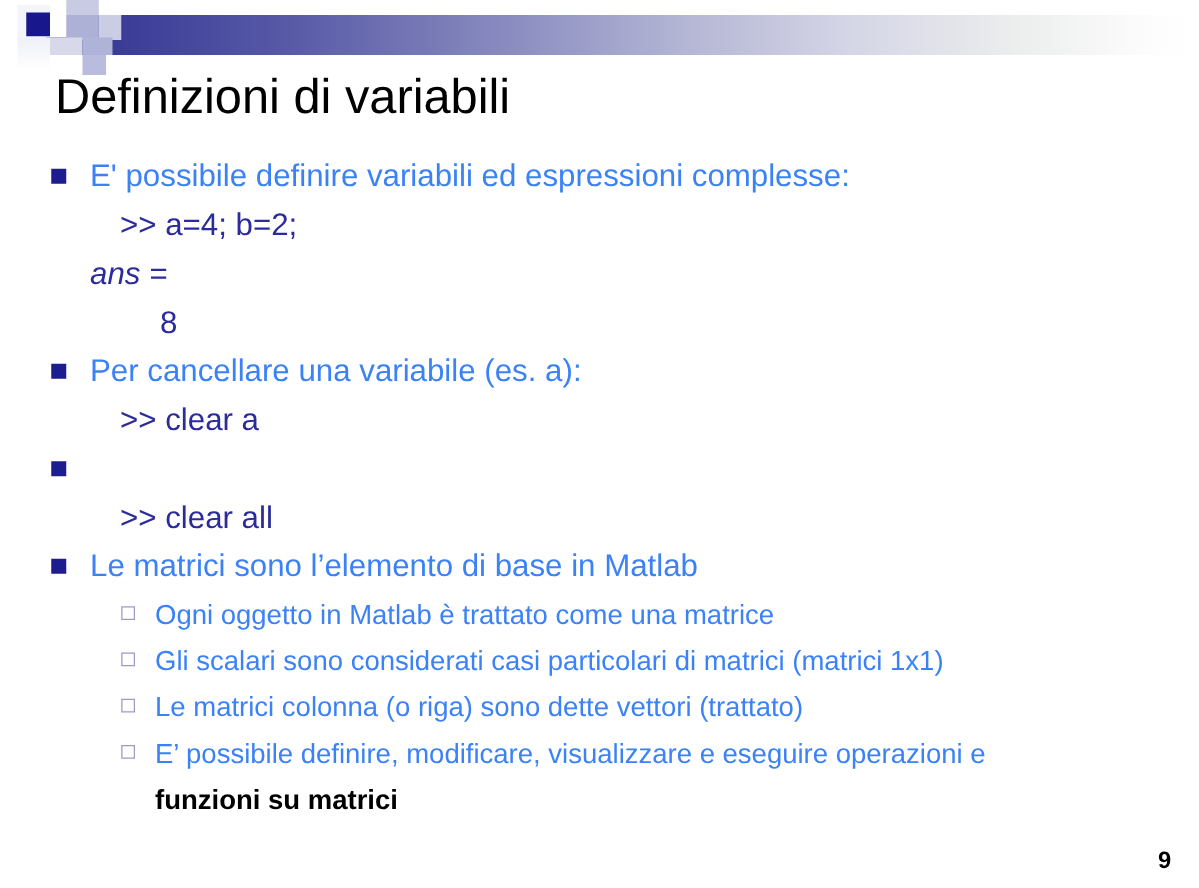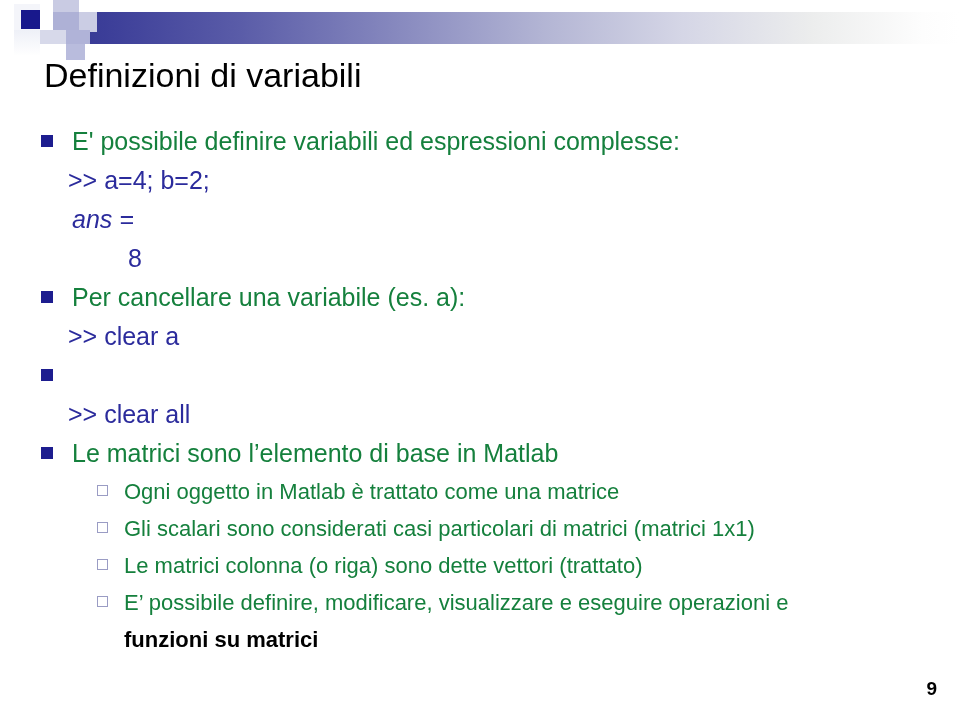--- a/index.html
+++ b/index.html
@@ -42,21 +42,21 @@
   }
   .sq {
     position: absolute;
   }
 
   
   .slide-title {
     position: absolute;
     left: 44px;
     top: 56px;
-    font-size: 34px;
+    font-size: 39px;
     color: #000000;
     letter-spacing: 0px;
     white-space: nowrap;
     font-weight: normal;
   }
 
   
   .body-area {
     position: absolute;
     left: 0;
@@ -64,50 +64,50 @@
     width: 959px;
   }
   .line {
     position: relative;
     display: block;
     white-space: nowrap;
   }
   .lvl1 {
     padding-left: 72px;
     font-size: 25px;
-    color: #15803d;
+    color: #3b82f6;
     height: 39px;
     line-height: 39px;
   }
   .lvl1 .marker {
     position: absolute;
     left: 41px;
     top: 13px;
     width: 12px;
     height: 12px;
     background: #1d1d8f;
   }
   .code {
-    padding-left: 68px;
+    padding-left: 96px;
     font-size: 25px;
     color: #2b2b9c;
     height: 39px;
     line-height: 39px;
   }
   .code.indent-ans {
     padding-left: 72px;
     font-style: italic;
   }
   .code.indent-eight {
     padding-left: 128px;
   }
   .lvl2 {
     padding-left: 124px;
     font-size: 22px;
-    color: #15803d;
+    color: #3b82f6;
     height: 37px;
     line-height: 37px;
   }
   .lvl2 .marker2 {
     position: absolute;
     left: 97px;
     top: 12px;
     width: 11px;
     height: 11px;
     border: 1.5px solid #9a9cc4;

